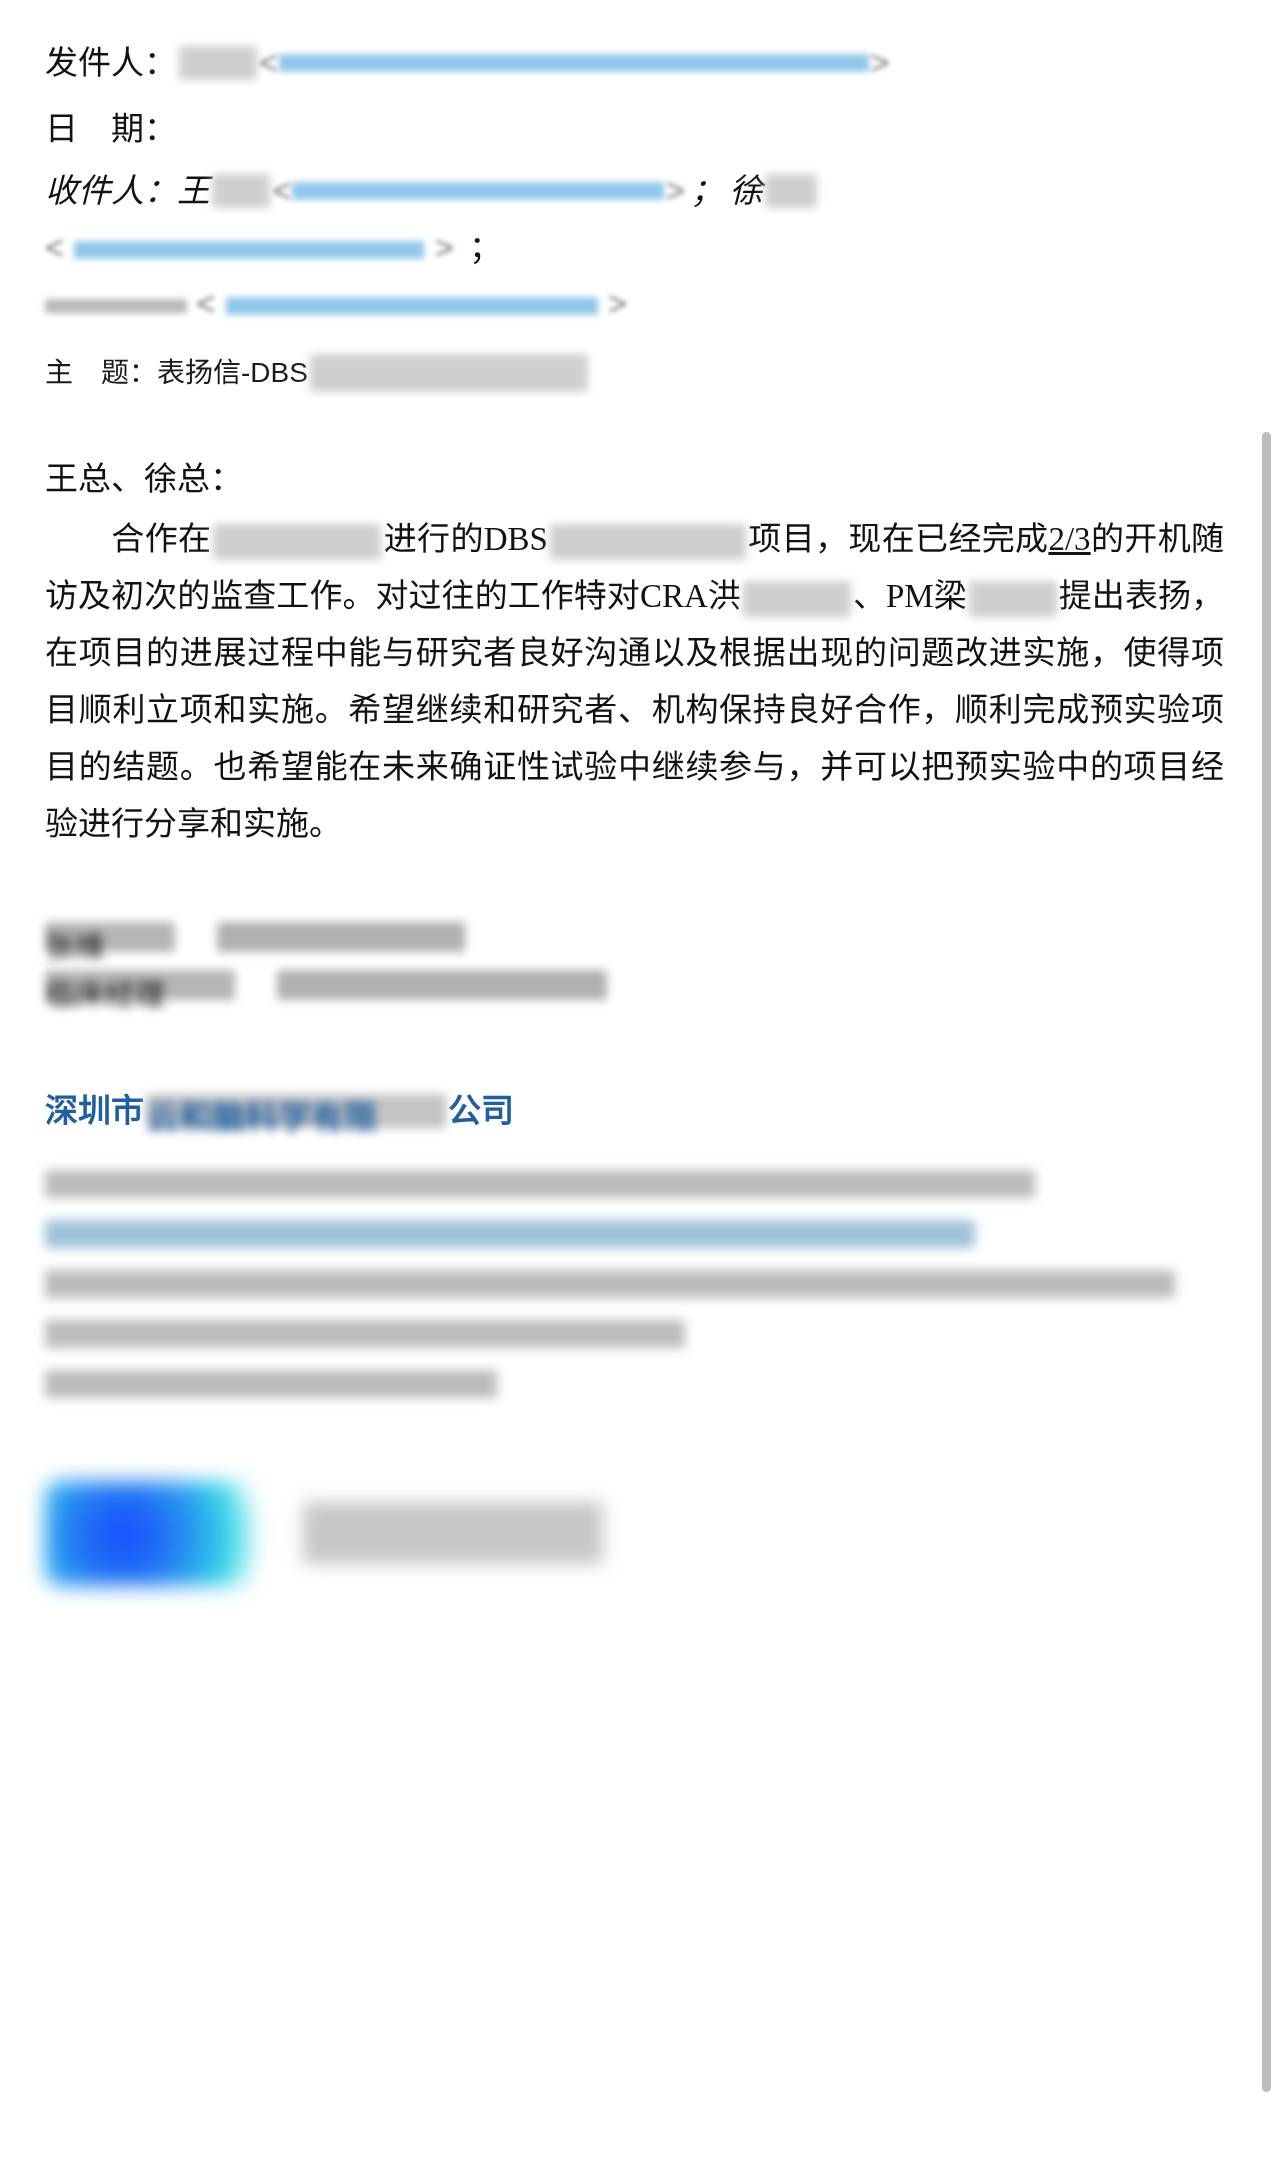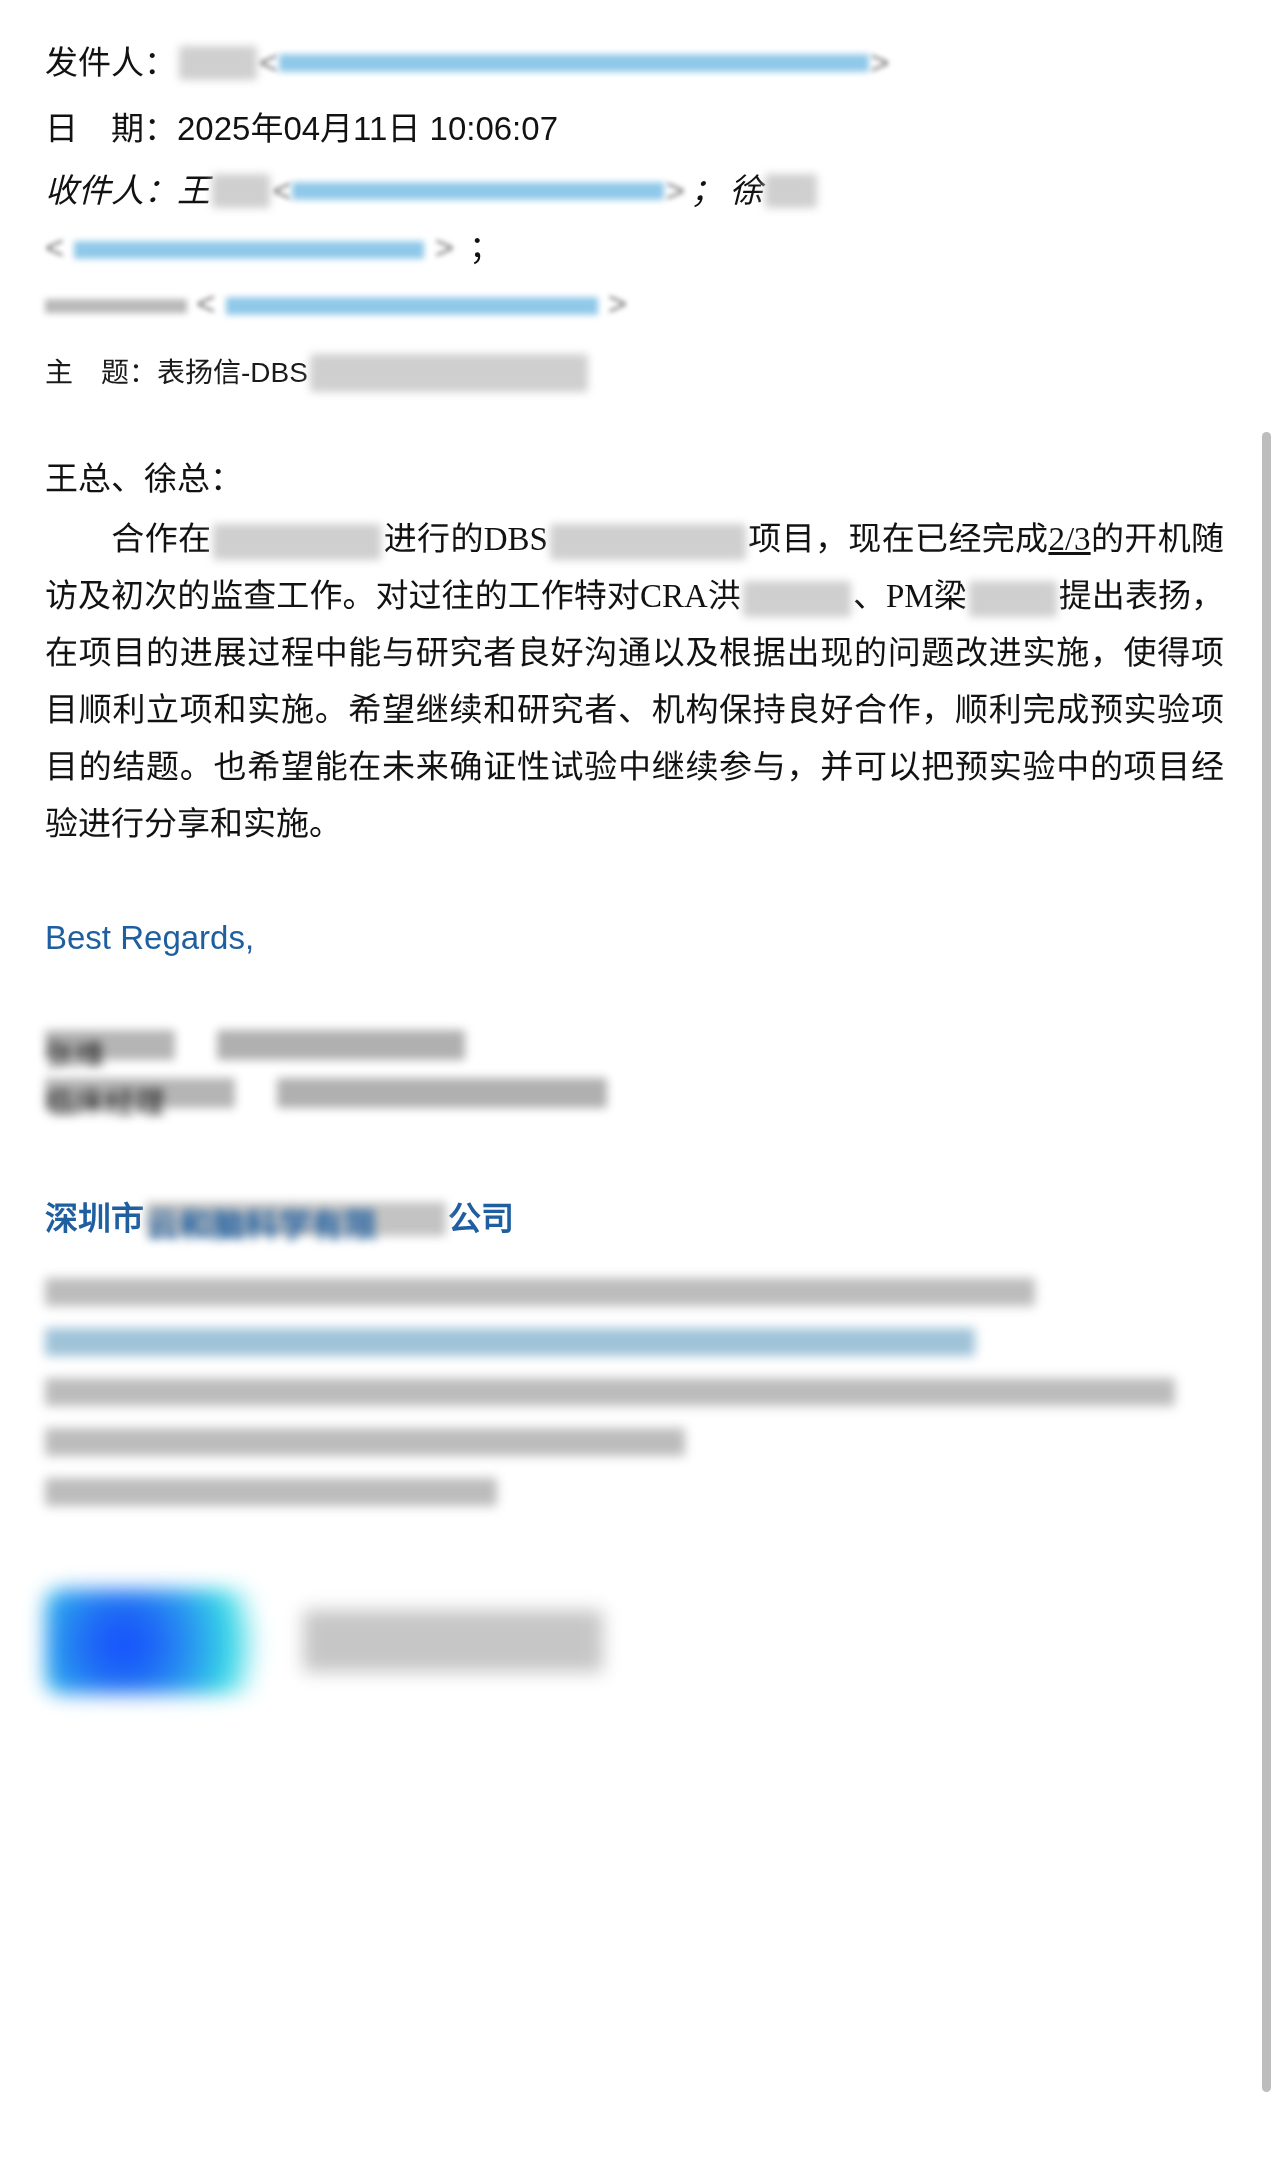--- a/index.html
+++ b/index.html
@@ -238,21 +238,20 @@
       <span class="hdr-value">
         <span class="blur-name" style="width:78px;">张维</span>
         <span class="angle">&lt;</span>
         <span class="blur-link" style="width:590px;">eason.zhang@amoebite-scientific.com</span>
         <span class="angle">&gt;</span>
       </span>
     </div>
 
     <div class="hdr-row">
       <span class="hdr-label">日　期：</span>
-      <span class="hdr-value">2025年04月11日 10:06:07</span>
     </div>
 
     <div class="hdr-row r3">
       <span class="hdr-label">收件人：</span>
       <span class="hdr-value">
         <span>王</span>
         <span class="blur-name" style="width:58px;">俊华</span>
         <span class="angle">&lt;</span>
         <span class="blur-link" style="width:372px;">wjh@freetech.com.cn</span>
         <span class="angle">&gt;</span>
@@ -284,21 +283,20 @@
   </div>
 
   <div class="body-block">
 
     <div class="greeting">王总、徐总：</div>
 
     <div class="para">
       <span class="indent"></span><span>合作在</span><span class="blur-name" style="width:168px;height:36px;">甘肃省立医院</span><span>进行的DBS</span><span class="blur-name" style="width:196px;height:36px;">精准神经电刺激</span><span>项目，现在已经完成</span><u class="frac">2/3</u><span>的开机随访及初次的监查工作。对过往的工作特对CRA洪</span><span class="blur-name" style="width:108px;height:36px;">思敏</span><span>、PM梁</span><span class="blur-name" style="width:88px;height:36px;">伊琳</span><span>提出表扬，在项目的进展过程中能与研究者良好沟通以及根据出现的问题改进实施，使得项目顺利立项和实施。希望继续和研究者、机构保持良好合作，顺利完成预实验项目的结题。也希望能在未来确证性试验中继续参与，并可以把预实验中的项目经验进行分享和实施。</span>
     </div>
 
-    <div class="regards">Best Regards,</div>
   </div>
 
   <div class="sig-block">
     <div class="sig-line">
       <span class="sig-cn">张维</span>
       <span class="sig-en" style="width:248px;">Eason Zhang</span>
     </div>
     <div class="sig-line">
       <span class="sig-cn w2">临床经理</span>
       <span class="sig-en" style="width:330px;">Clinical Manager</span>

